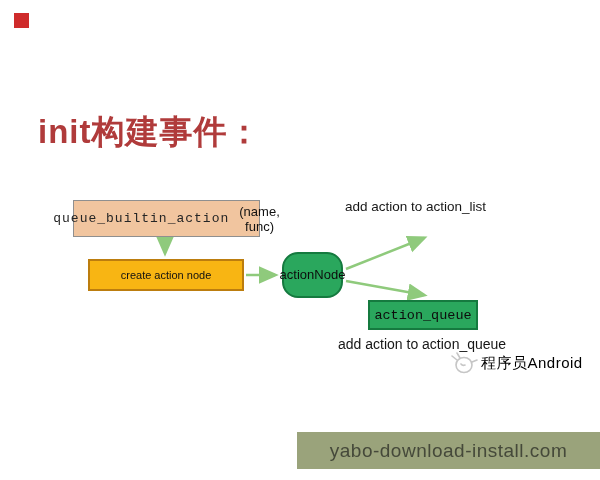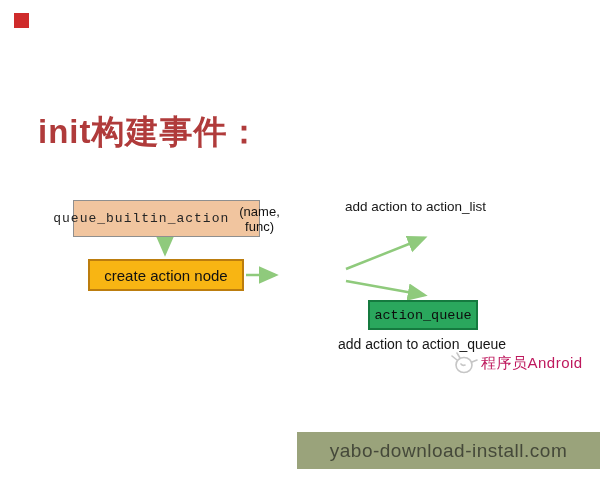--- a/index.html
+++ b/index.html
@@ -28,21 +28,21 @@
   }
   .queue-box .mono {
     font-family:"Liberation Mono","DejaVu Sans Mono",monospace;
     font-size:13px; letter-spacing:1px; color:#252525;
   }
   .queue-box .args { font-size:13px; color:#111; margin-top:1px;margin-left:10px; }
 
   .create-box {
     left:88px; top:259px; width:156px; height:32px;
     background:#f8b513; border:2px solid #bc7d0e;
-    font-size:15px; color:#111;text-align:right;
+    font-size:11px; color:#111;text-align:right;
   }
 
   .stadium {
     left:282px; top:252px; width:61px; height:46px;
     background:#2aa75d; border:2px solid #157a3f; border-radius:16px;
     font-size:13px; line-height:1.15; color:#0d0d0d;
   }
 
   .green-box {
     width:110px; height:30px;
@@ -53,21 +53,21 @@
   .queue2-box{ left:368px; top:300px;font-family:Liberation Mono, monospace; }
 
   .anno { font-size:13.5px; color:#161616; white-space:nowrap; }
   .anno-list  { left:345px; top:183px;margin-top:16px; }
   .anno-queue { left:338px; top:336px; font-size:14px; }
 
   .arrows { left:0; top:0; width:600px; height:480px; pointer-events:none; }
 
   .watermark {
     left:448px; top:351px; display:flex; align-items:center; gap:3px;
-    color:#be185d;
+    color:#000000;
   }
   .watermark .wm-text { font-size:15px; letter-spacing:0.5px; white-space:nowrap; }
 
   .banner {
     left:297px; top:432px; width:303px; height:37px;
     background:#9aa37b; display:flex; align-items:center; justify-content:center;
   }
   .banner .banner-text {
     font-size:19px; color:#45493a; letter-spacing:0.5px; white-space:nowrap;
   }
@@ -95,20 +95,24 @@
 
   <div class="abs node queue-box">
     <span class="mono">queue_builtin_action</span>
     <span class="args">(name, func)</span>
   </div>
 
   <div class="abs node create-box">
     <span>create action node</span>
   </div>
 
+  <div class="abs node stadium">
+    <span>action</span>
+    <span>Node</span>
+  </div>
 
 
   <div class="abs node green-box queue2-box">
     <span>action_queue</span>
   </div>
 
   <div class="abs anno anno-list">add action to action_list</div>
   <div class="abs anno anno-queue">add action to action_queue</div>
 
   <div class="abs watermark">

